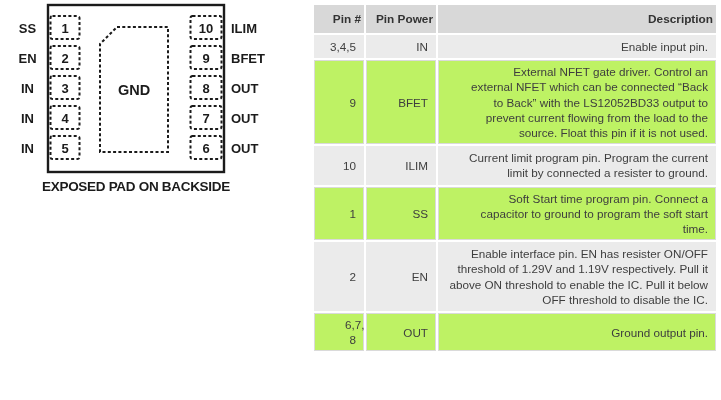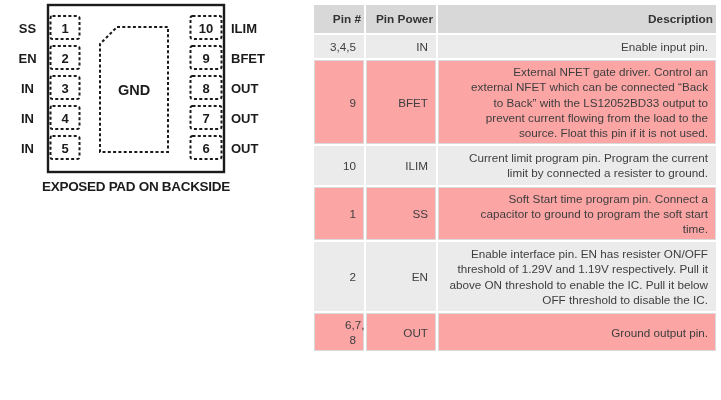--- a/index.html
+++ b/index.html
@@ -48,21 +48,21 @@
     padding: 6px 2px;
     text-align: right;
   }
   .pin-table td {
     text-align: right;
     vertical-align: middle;
     line-height: 1.3;
     padding: 3px 7px;
   }
   .pin-table tr.shade td { background: #ebebeb; border: 1px solid #ebebeb; }
-  .pin-table tr.plain td { background: #fca5a5; border: 1px solid #dadada; padding-left: 30px; }
+  .pin-table tr.plain td { background: #bef264; border: 1px solid #dadada; padding-left: 30px; }
 </style>
 </head>
 <body>
 
 <div class="stage">
 
   <svg class="pinout-svg" width="310" height="200" viewBox="0 0 310 200">
 
     <rect x="48" y="5" width="176" height="167" class="ink-solid"></rect>
 

